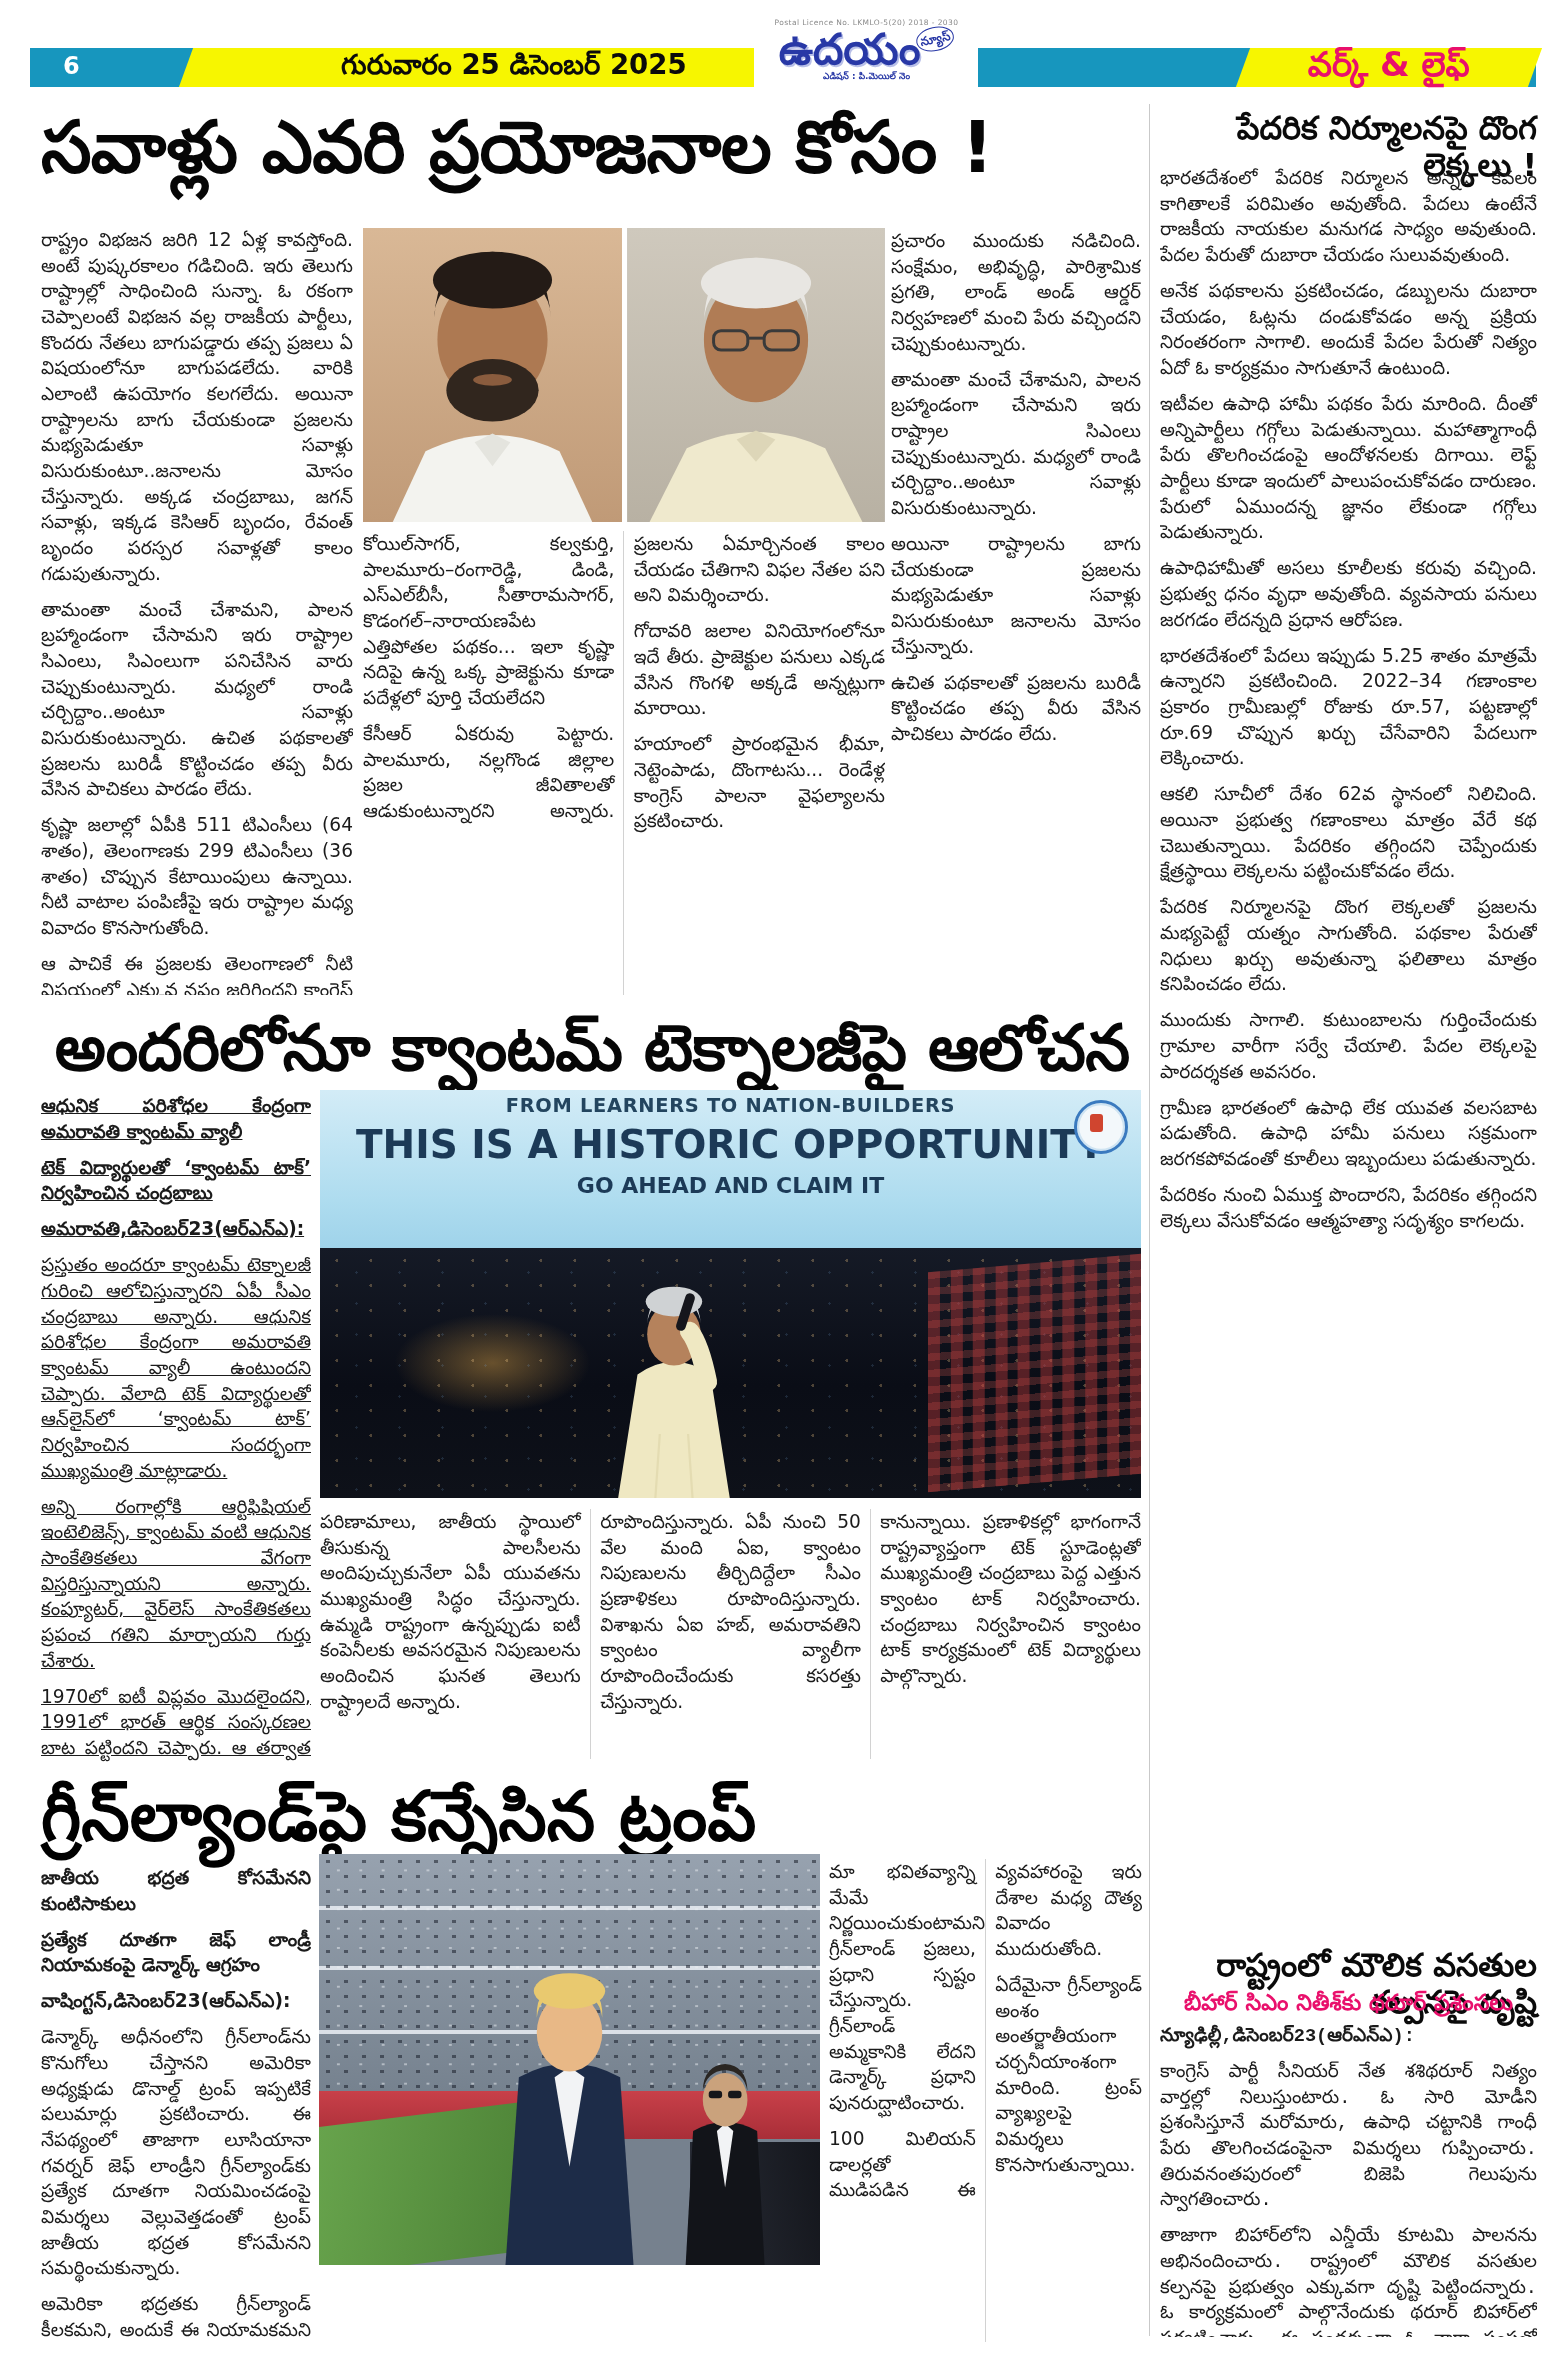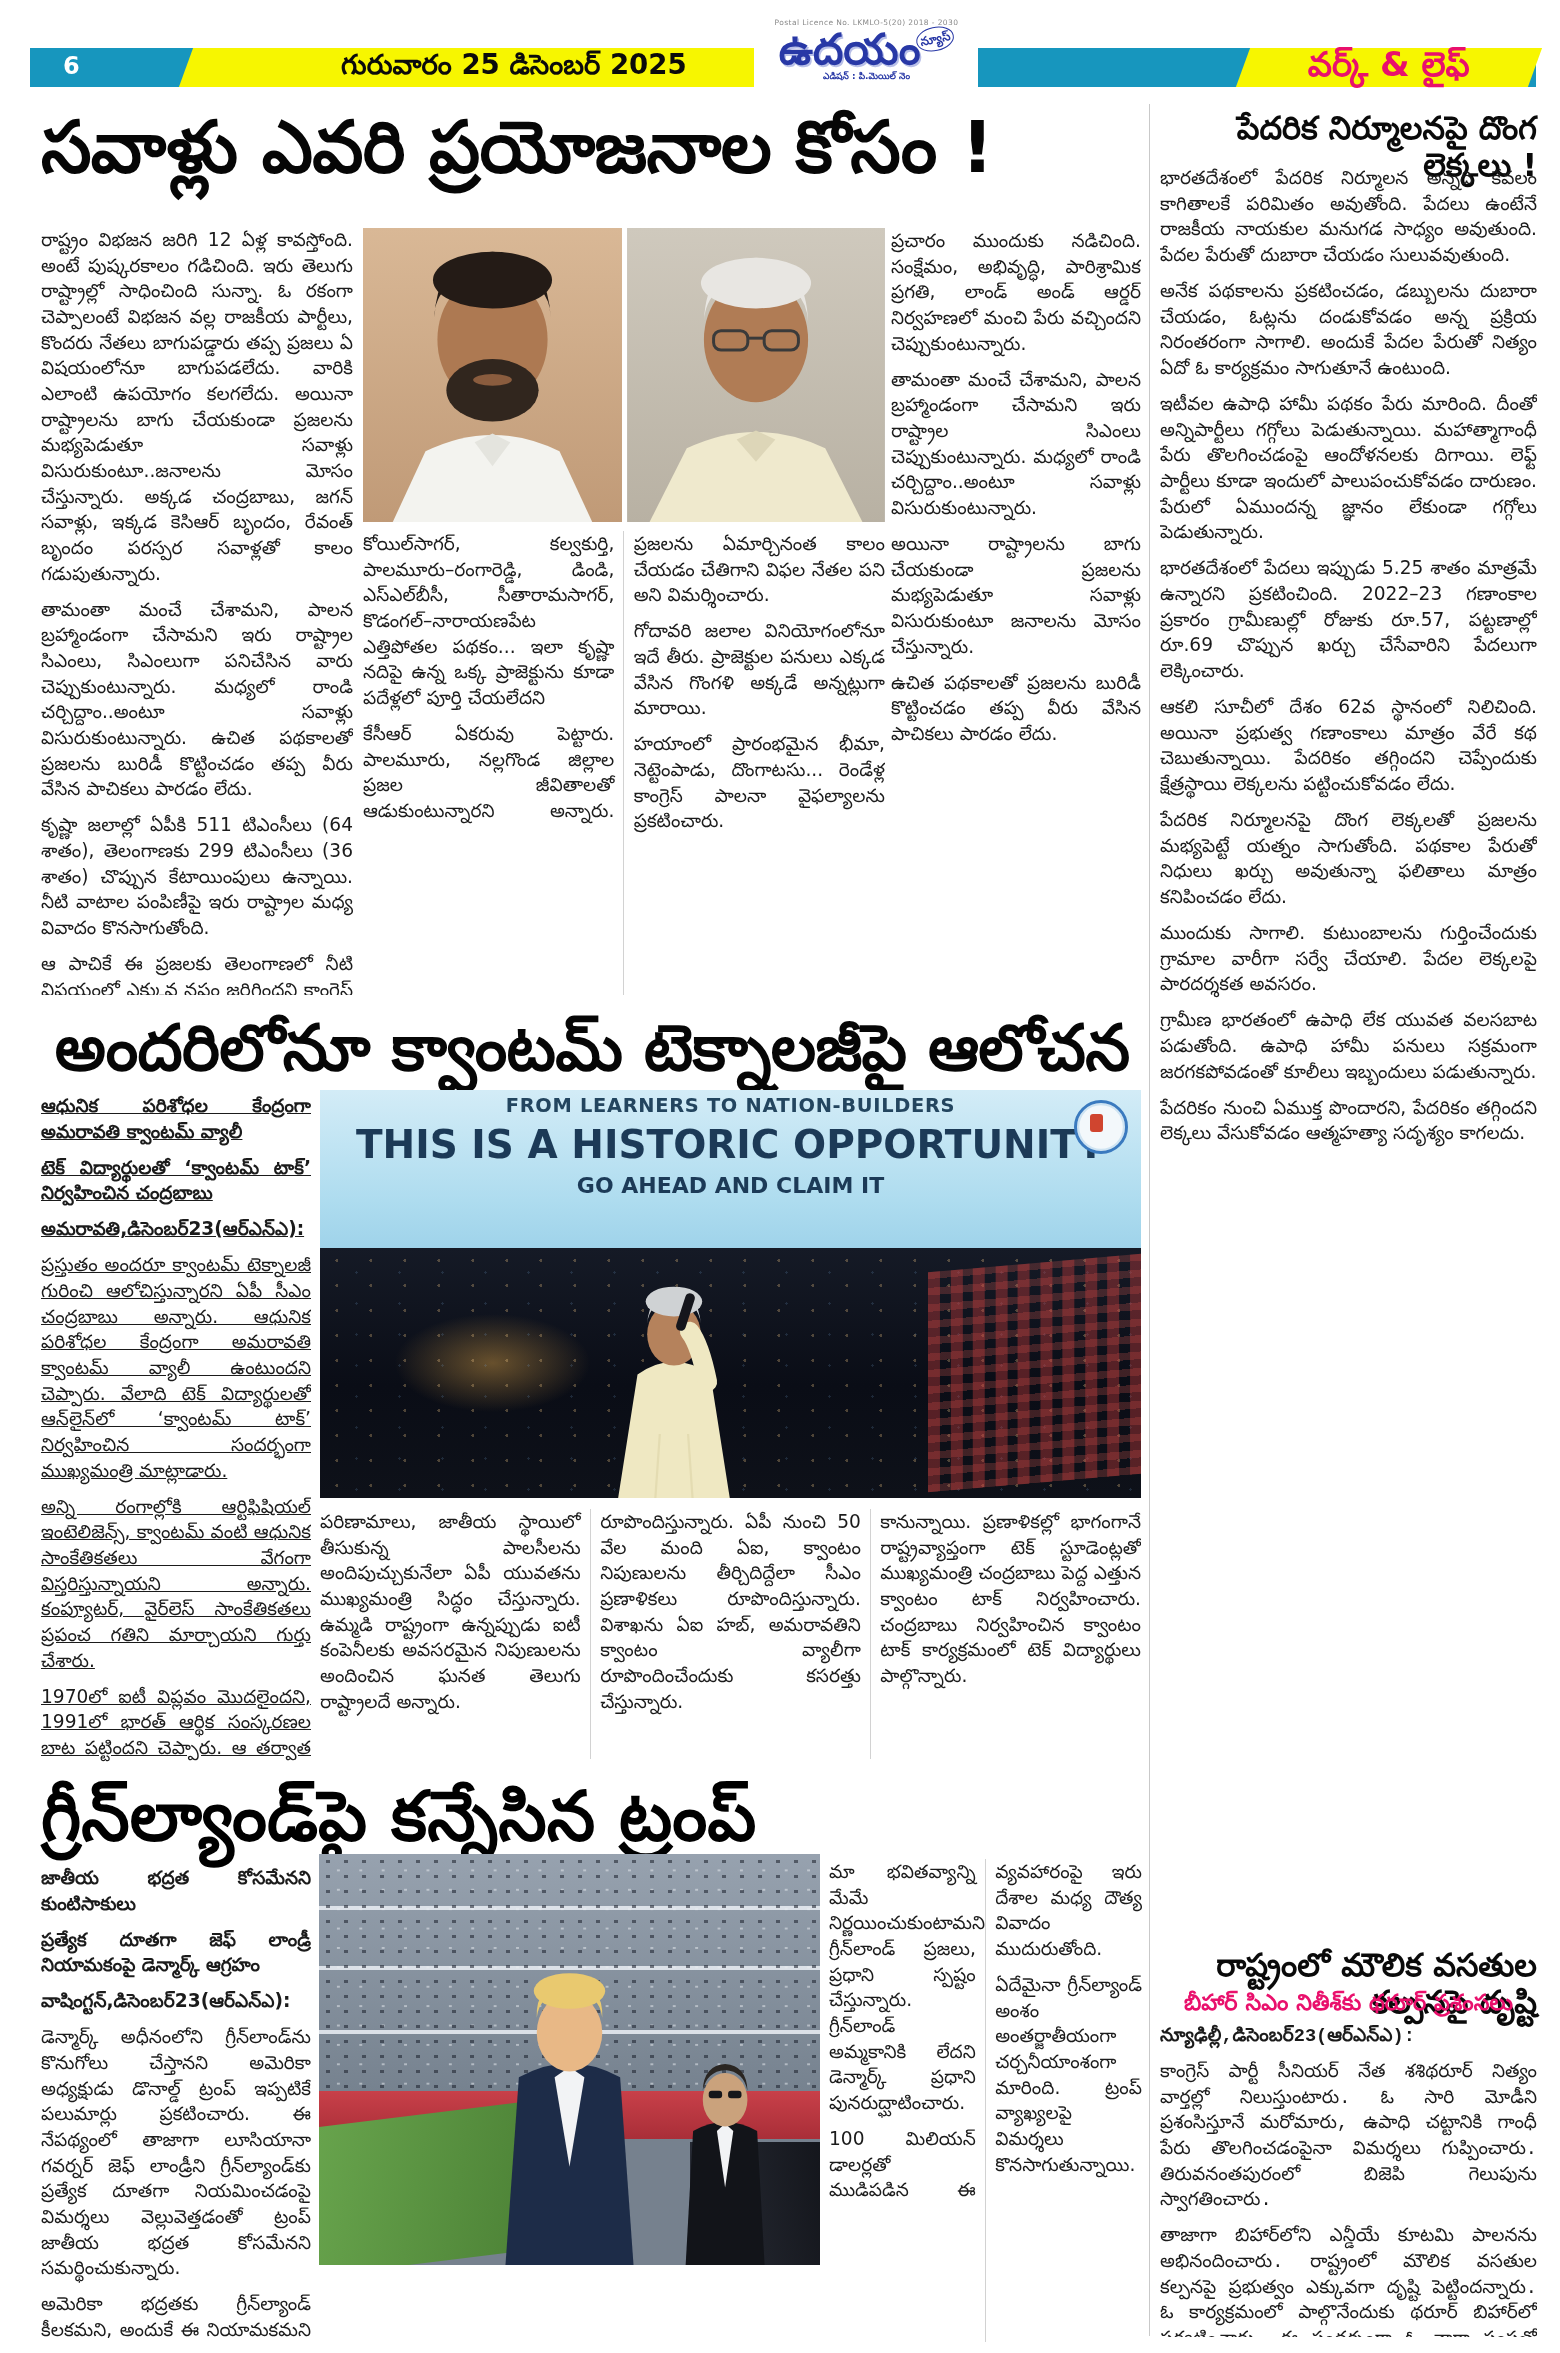--- a/index.html
+++ b/index.html
@@ -151,21 +151,22 @@
       <p>ఉచిత పథకాలతో ప్రజలను బురిడీ కొట్టించడం తప్ప వీరు వేసిన పాచికలు పారడం లేదు.</p>
     </div>
 
   <div class="abs vline" style="left:1149px;top:104px;height:2232px;"></div>
 
   <div class="abs headline-s" style="left:1160px;top:110px;width:377px;">పేదరిక నిర్మూలనపై దొంగ లెక్కలు !</div>
   <div class="abs col" style="left:1160px;top:165px;width:377px;height:1707px;">
       <p>భారతదేశంలో పేదరిక నిర్మూలన అన్నది కేవలం కాగితాలకే పరిమితం అవుతోంది. పేదలు ఉంటేనే రాజకీయ నాయకుల మనుగడ సాధ్యం అవుతుంది. పేదల పేరుతో దుబారా చేయడం సులువవుతుంది.</p>
       <p>అనేక పథకాలను ప్రకటించడం, డబ్బులను దుబారా చేయడం, ఓట్లను దండుకోవడం అన్న ప్రక్రియ నిరంతరంగా సాగాలి. అందుకే పేదల పేరుతో నిత్యం ఏదో ఓ కార్యక్రమం సాగుతూనే ఉంటుంది.</p>
       <p>ఇటీవల ఉపాధి హామీ పథకం పేరు మారింది. దీంతో అన్నిపార్టీలు గగ్గోలు పెడుతున్నాయి. మహాత్మాగాంధీ పేరు తొలగించడంపై ఆందోళనలకు దిగాయి. లెఫ్ట్ పార్టీలు కూడా ఇందులో పాలుపంచుకోవడం దారుణం. పేరులో ఏముందన్న జ్ఞానం లేకుండా గగ్గోలు పెడుతున్నారు.</p>
-      <p>భారతదేశంలో పేదలు ఇప్పుడు 5.25 శాతం మాత్రమే ఉన్నారని ప్రకటించింది. 2022–23 గణాంకాల ప్రకారం గ్రామీణుల్లో రోజుకు రూ.57, పట్టణాల్లో రూ.69 చొప్పున ఖర్చు చేసేవారిని పేదలుగా లెక్కించారు.</p>
+      <p>ఉపాధిహామీతో అసలు కూలీలకు కరువు వచ్చింది. ప్రభుత్వ ధనం వృధా అవుతోంది. వ్యవసాయ పనులు జరగడం లేదన్నది ప్రధాన ఆరోపణ.</p>
+      <p>భారతదేశంలో పేదలు ఇప్పుడు 5.25 శాతం మాత్రమే ఉన్నారని ప్రకటించింది. 2022–34 గణాంకాల ప్రకారం గ్రామీణుల్లో రోజుకు రూ.57, పట్టణాల్లో రూ.69 చొప్పున ఖర్చు చేసేవారిని పేదలుగా లెక్కించారు.</p>
       <p>ఆకలి సూచీలో దేశం 62వ స్థానంలో నిలిచింది. అయినా ప్రభుత్వ గణాంకాలు మాత్రం వేరే కథ చెబుతున్నాయి. పేదరికం తగ్గిందని చెప్పేందుకు క్షేత్రస్థాయి లెక్కలను పట్టించుకోవడం లేదు.</p>
       <p>పేదరిక నిర్మూలనపై దొంగ లెక్కలతో ప్రజలను మభ్యపెట్టే యత్నం సాగుతోంది. పథకాల పేరుతో నిధులు ఖర్చు అవుతున్నా ఫలితాలు మాత్రం కనిపించడం లేదు.</p>
       <p>ముందుకు సాగాలి. కుటుంబాలను గుర్తించేందుకు గ్రామాల వారీగా సర్వే చేయాలి. పేదల లెక్కలపై పారదర్శకత అవసరం.</p>
       <p>గ్రామీణ భారతంలో ఉపాధి లేక యువత వలసబాట పడుతోంది. ఉపాధి హామీ పనులు సక్రమంగా జరగకపోవడంతో కూలీలు ఇబ్బందులు పడుతున్నారు.</p>
       <p>పేదరికం నుంచి ఏముక్త పొందారని, పేదరికం తగ్గిందని లెక్కలు వేసుకోవడం ఆత్మహత్యా సదృశ్యం కాగలదు.</p>
     </div>
 
   <div class="abs headline-l" style="left:41px;top:1015px;width:1102px;">అందరిలోనూ క్వాంటమ్ టెక్నాలజీపై ఆలోచన</div>
 
   <div class="abs col" style="left:41px;top:1093px;width:270px;height:671px;text-decoration:underline;">

